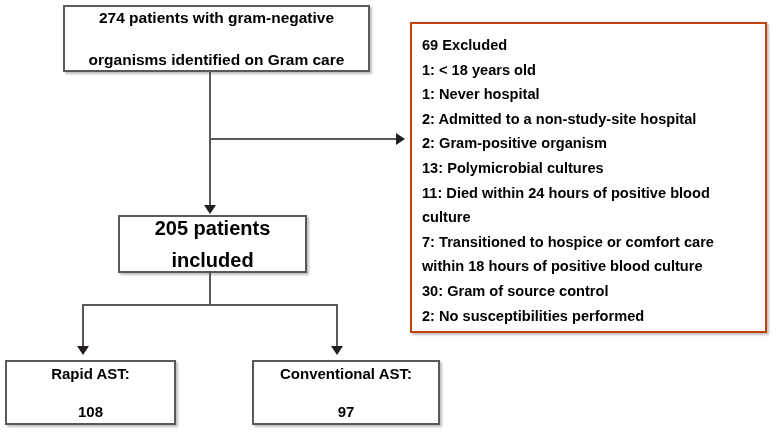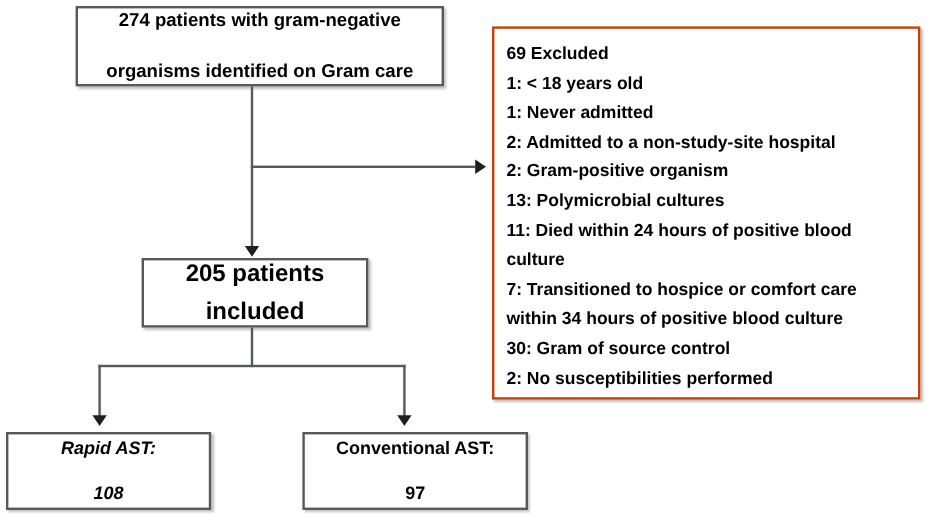--- a/index.html
+++ b/index.html
@@ -43,21 +43,20 @@
   #box-included {
     left: 118px; top: 215px; width: 189px; height: 58px;
     font-size: 20px;
     line-height: 22px;
   }
 
   #box-rapid {
     left: 5px; top: 360px; width: 171px; height: 65px;
     font-size: 15px;
     line-height: 23px;
-    font-style: italic;
   }
 
   #box-conventional {
     left: 252px; top: 360px; width: 188px; height: 65px;
     font-size: 15px;
     line-height: 23px;
   }
 
   
   #box-excluded {
@@ -115,26 +114,26 @@
 
   <div class="conn vline" style="left:209px; top:72px; height:134px;"></div>
   <div class="arrow-down" style="left:204px; top:205px;"></div>
 
   <div class="conn hline" style="left:209px; top:138px; width:187px;"></div>
   <div class="arrow-right" style="left:396px; top:133px;"></div>
 
   <div id="box-excluded">
     <div class="excl-title">69 Excluded</div>
     <div class="excl-item">1: &lt; 18 years old</div>
-    <div class="excl-item">1: Never admitted</div>
+    <div class="excl-item">1: Never hospital</div>
     <div class="excl-item">2: Admitted to a non-study-site hospital</div>
     <div class="excl-item">2: Gram-positive organism</div>
     <div class="excl-item">13: Polymicrobial cultures</div>
     <div class="excl-item">11: Died within 24 hours of positive blood culture</div>
-    <div class="excl-item">7: Transitioned to hospice or comfort care within 34 hours of positive blood culture</div>
+    <div class="excl-item">7: Transitioned to hospice or comfort care within 18 hours of positive blood culture</div>
     <div class="excl-item">30: Gram of source control</div>
     <div class="excl-item">2: No susceptibilities performed</div>
   </div>
 
   <div class="box" id="box-included">
     <span class="line">205 patients</span>
     <span class="line">included</span>
   </div>
 
   <div class="conn vline" style="left:209px; top:273px; height:33px;"></div>

